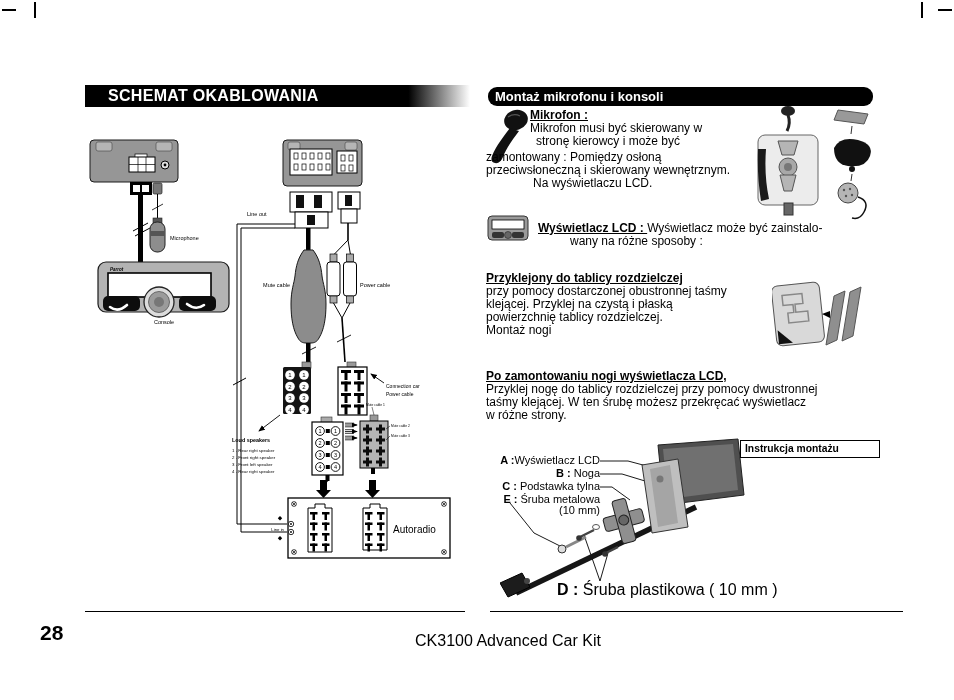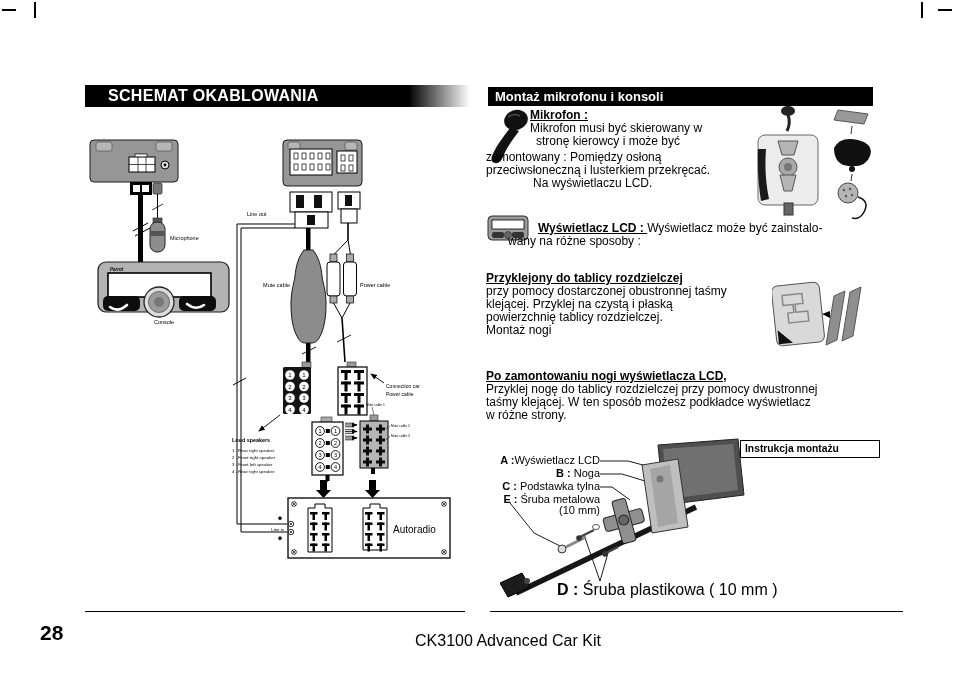--- a/index.html
+++ b/index.html
@@ -5,21 +5,21 @@
   html,body{margin:0;padding:0;}
   body{width:954px;height:700px;background:#fff;position:relative;overflow:hidden;
        font-family:"Liberation Sans",sans-serif;color:#000;}
   .abs{position:absolute;}
   .crop{position:absolute;background:#000;}
   .titlebar{position:absolute;left:85px;top:85px;width:385px;height:22px;
     background:linear-gradient(90deg,#000 0%,#000 84%,#fff 100%);
     color:#fff;font-weight:bold;font-size:16px;line-height:22px;padding-left:23px;box-sizing:border-box;
     letter-spacing:.3px;}
   .rightbar{position:absolute;left:488px;top:87px;width:385px;height:19px;background:#000;
-    color:#fff;font-weight:bold;font-size:13px;line-height:19px;padding-left:7px;box-sizing:border-box;}
+    color:#fff;font-weight:bold;font-size:13px;line-height:19px;padding-left:7px;box-sizing:border-box;border-radius:9px;}
   .t{position:absolute;font-size:12px;white-space:nowrap;}
   .h{font-weight:bold;text-decoration:underline;}
   .alabel{position:absolute;left:440px;width:160px;text-align:right;font-size:11px;white-space:nowrap;}
   .dlabel{position:absolute;font-size:16px;white-space:nowrap;}
   .instr{position:absolute;left:740px;top:440px;width:130px;border:1.6px solid #000;background:#fff;
     padding:2px 4px;font-size:10.3px;line-height:12.4px;}
   .instr .title{font-weight:bold;}
   .instr .hl{background:#c9c9c9;margin:0 -4px;padding:0 4px;}
   .rule{position:absolute;height:1.4px;background:#000;}
   .pagenum{position:absolute;left:40px;top:621px;font-size:21px;font-weight:bold;}
@@ -451,35 +451,35 @@
   <line x1="80" y1="102" x2="94" y2="95" stroke="#444" stroke-width="2.5"></line>
   <circle cx="79" cy="103" r="2.8" fill="#333"></circle>
   <line x1="106" y1="118" x2="118" y2="112" stroke="#444" stroke-width="2.5"></line>
   <circle cx="105" cy="119" r="2.8" fill="#333"></circle>
 </svg>
 
 <div class="t h" style="left:530px;top:108px">Mikrofon :</div>
 <div class="t" style="left:530px;top:121px">Mikrofon musi być skierowany w</div>
 <div class="t" style="left:536px;top:134px">stronę kierowcy i może być</div>
 <div class="t" style="left:486px;top:150px">zamontowany : Pomiędzy osłoną</div>
-<div class="t" style="left:486px;top:163px">przeciwsłoneczną i lusterkiem przekręcać.</div>
+<div class="t" style="left:486px;top:163px">przeciwsłoneczną i skierowany wewnętrznym.</div>
 <div class="t" style="left:533px;top:176px">Na wyświetlaczu LCD.</div>
 
 <div class="t" style="left:538px;top:221px"><span class="h">Wyświetlacz LCD : </span><span>Wyświetlacz może być zainstalo-</span></div>
-<div class="t" style="left:508px;top:234px">wany na różne sposoby :</div>
+<div class="t" style="left:570px;top:234px">wany na różne sposoby :</div>
 
 <div class="t h" style="left:486px;top:271px">Przyklejony do tablicy rozdzielczej</div>
 <div class="t" style="left:486px;top:284px">przy pomocy dostarczonej obustronnej taśmy</div>
 <div class="t" style="left:486px;top:297px">klejącej. Przyklej na czystą i płaską</div>
 <div class="t" style="left:486px;top:310px">powierzchnię tablicy rozdzielczej.</div>
 <div class="t" style="left:486px;top:323px">Montaż nogi</div>
 
 <div class="t h" style="left:486px;top:369px">Po zamontowaniu nogi wyświetlacza LCD,</div>
 <div class="t" style="left:486px;top:382px">Przyklej nogę do tablicy rozdzielczej przy pomocy dwustronnej</div>
-<div class="t" style="left:486px;top:395px">taśmy klejącej. W ten sposób możesz podkładce wyświetlacz</div>
+<div class="t" style="left:486px;top:395px">taśmy klejącej. W ten śrubę możesz przekręcać wyświetlacz</div>
 <div class="t" style="left:486px;top:408px">w różne strony.</div>
 
 <div class="alabel" style="top:454px"><b>A :</b><span>Wyświetlacz LCD</span></div>
 <div class="alabel" style="top:467px"><b>B :</b><span> Noga</span></div>
 <div class="alabel" style="top:480px"><b>C :</b><span> Podstawka tylna</span></div>
 <div class="alabel" style="top:493px"><b>E :</b><span> Śruba metalowa</span></div>
 <div class="alabel" style="top:504px">(10 mm)</div>
 <div class="dlabel" style="left:557px;top:581px"><b>D :</b><span> Śruba plastikowa ( 10 mm )</span></div>
 
 <div class="instr">

